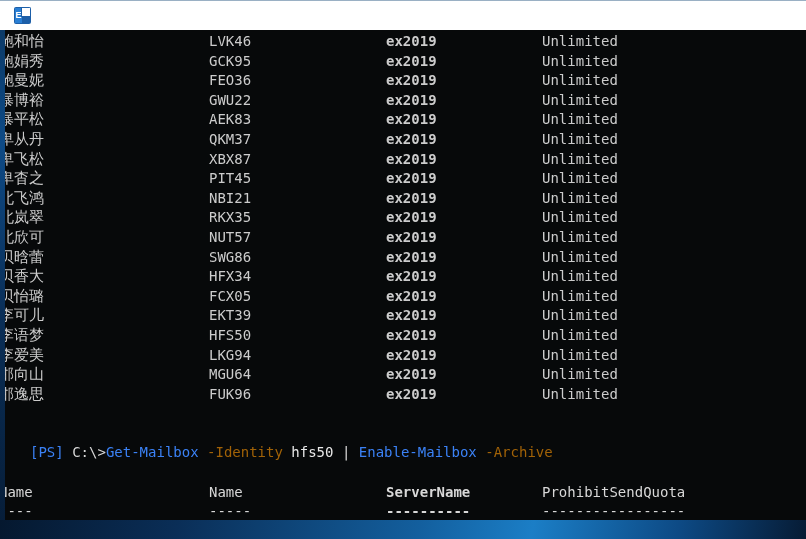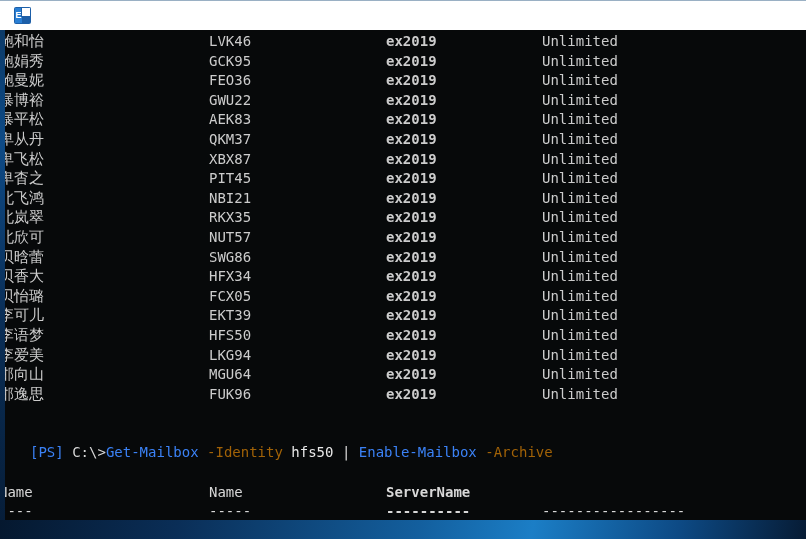--- a/index.html
+++ b/index.html
@@ -167,20 +167,21 @@
       <div class="blank"></div>
 
       <div class="crow"><span class="ps-bracket">[PS]</span><span class="ps-path"> </span><span class="ps-path">C:\&gt;</span><span class="ps-cmdlet">Get-Mailbox</span><span> </span><span class="ps-param">-Identity</span><span> </span><span class="ps-value">hfs50</span><span> </span><span class="ps-pipe">|</span><span> </span><span class="ps-cmdlet">Enable-Mailbox</span><span> </span><span class="ps-param">-Archive</span></div>
 
       <div class="blank"></div>
 
       <div class="crow">
         <span class="c-name hdr mono">Name</span>
         <span class="c-alias hdr mono">Name</span>
         <span class="c-server hdr mono">ServerName</span>
+        <span class="c-quota hdr mono">ProhibitSendQuota</span>
       </div>
       <div class="crow">
         <span class="c-name dash mono">----</span>
         <span class="c-alias dash mono">-----</span>
         <span class="c-server dash mono">----------</span>
         <span class="c-quota dash mono">-----------------</span>
       </div>
       <div class="crow">
         <span class="c-name cjk">李语梦</span>
         <span class="c-alias mono">HFS50</span>

